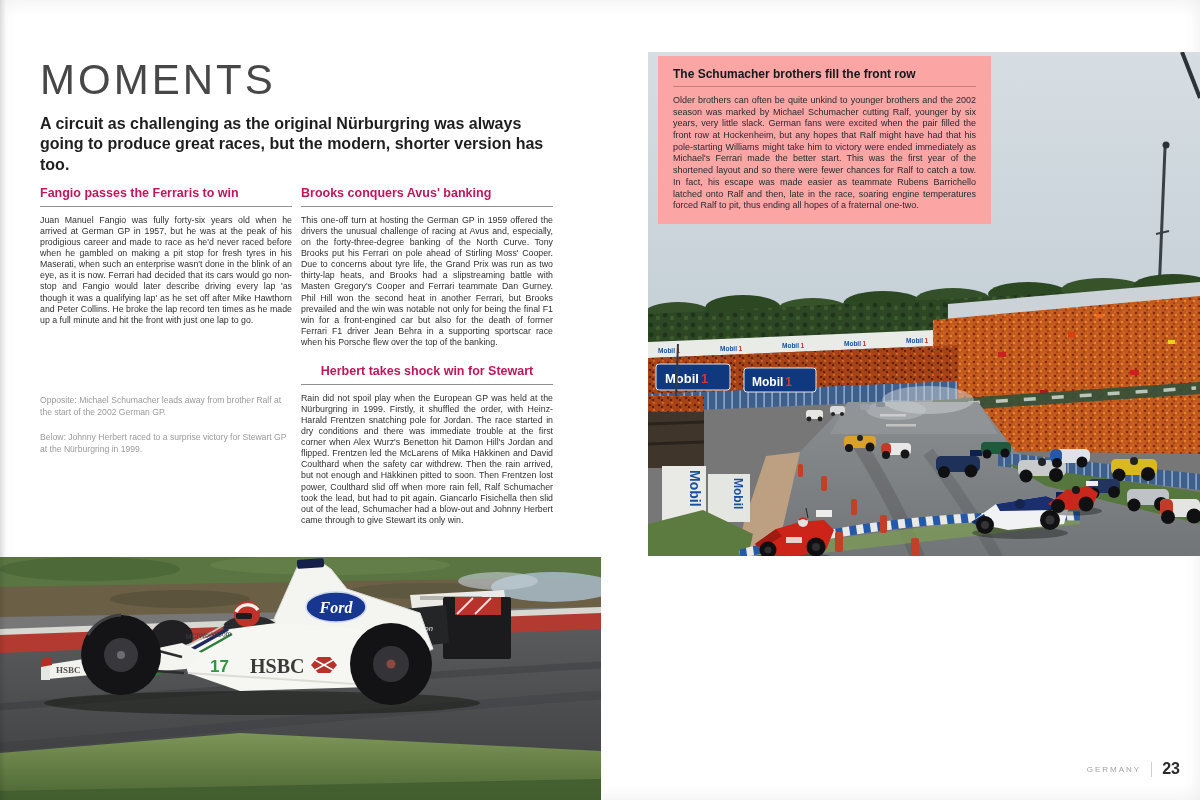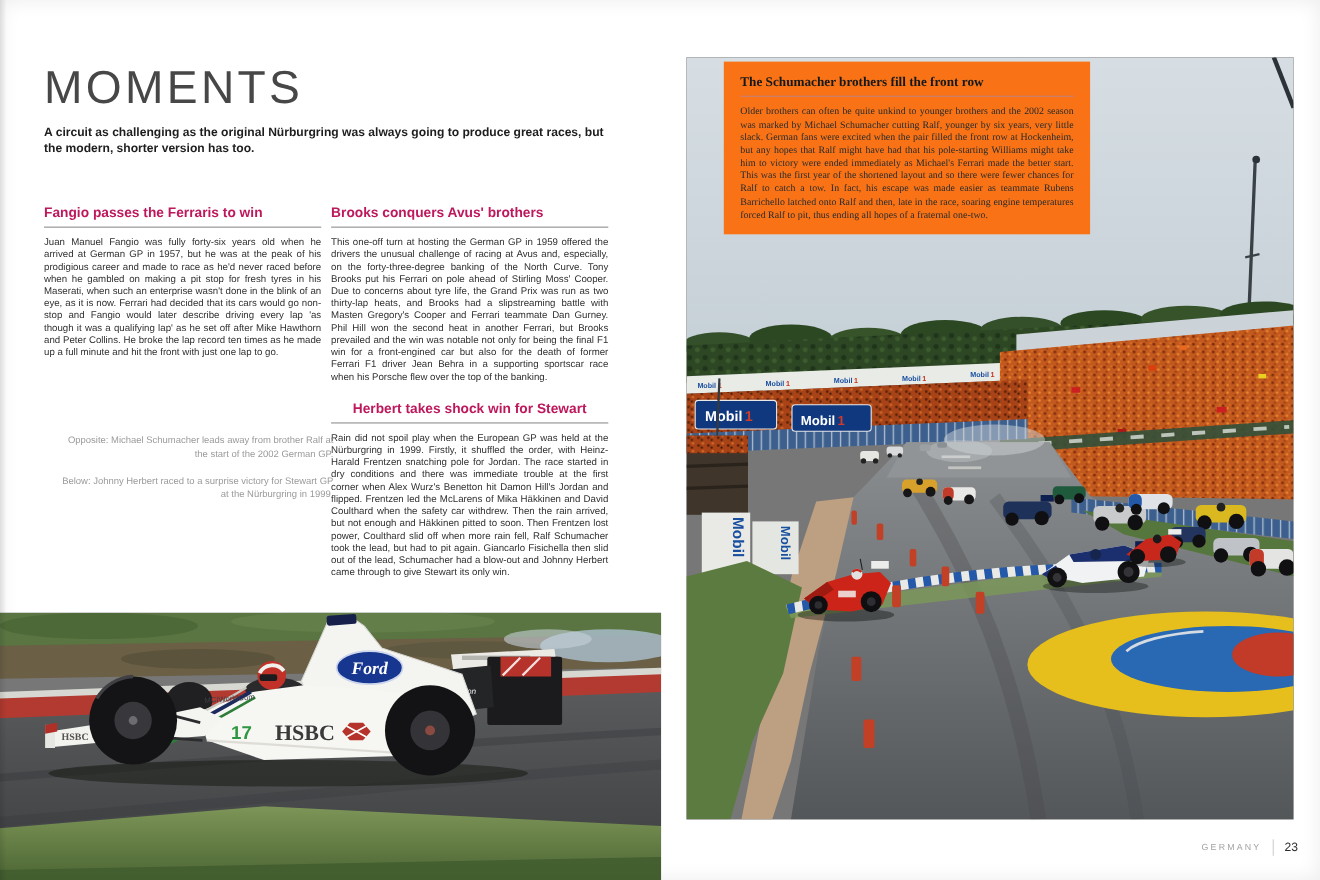--- a/index.html
+++ b/index.html
@@ -4,68 +4,68 @@
 <style>
   html,body{margin:0;padding:0;background:#e8e8e8;}
   .spread{position:relative;width:1200px;height:800px;background:#ffffff;overflow:hidden;
           font-family:"Liberation Sans",sans-serif;box-shadow:inset 0 0 18px rgba(0,0,0,.08);}
   .spread::after{content:"";position:absolute;left:0;top:0;width:6px;height:100%;
           background:linear-gradient(90deg,rgba(0,0,0,.10),rgba(0,0,0,0));pointer-events:none;}
 
   
   .title{position:absolute;left:40px;top:56px;font-size:42px;font-weight:300;color:#474747;
          letter-spacing:3px;text-align:right;}
-  .standfirst{position:absolute;left:40px;top:114px;width:520px;font-size:11px;font-weight:bold;
+  .standfirst{position:absolute;left:40px;top:114px;width:520px;font-size:16px;font-weight:bold;
          color:#1e1e1e;line-height:1.28;}
   .col{position:absolute;top:186px;width:252px;}
   .col1{left:40px;}
   .col2{left:301px;}
   .art-head{font-size:12.5px;font-weight:bold;color:#be185d;white-space:nowrap;
             border-bottom:1.5px solid #8f8f8f;padding-bottom:6px;margin:0 0 8px 0;}
   .art-head.second{margin-top:16px;text-align:center;}
   .art-body{font-size:8.8px;color:#303030;line-height:1.26;text-align:justify;margin:0;}
-  .captions{position:absolute;left:56px;top:394px;width:247px;text-align:right;
+  .captions{position:absolute;left:40px;top:394px;width:247px;
             font-size:8.6px;color:#9a9a9a;line-height:1.45;}
   .captions p{margin:0 0 12px 0;}
   .photo{position:absolute;overflow:hidden;background:#777;}
   .photo svg{display:block;}
   .photo-left{left:0;top:557px;width:601px;height:243px;}
-  .photo-right{left:624px;top:52px;width:552px;height:693px;}
+  .photo-right{left:648px;top:52px;width:552px;height:504px;}
 
   
   .panel{position:absolute;left:658px;top:56px;width:333px;box-sizing:border-box;
-         background:#f97316;padding:11px 15px 12px 15px;z-index:5;font-family:Liberation Serif, serif;}
+         background:#fca5a5;padding:11px 15px 12px 15px;z-index:5;}
   .panel-head{font-size:12px;font-weight:bold;color:#14181b;white-space:nowrap;
               border-bottom:1.5px solid #c4807c;padding-bottom:5px;margin:0 0 8px 0;}
   .panel-body{font-size:9px;color:#1f282e;line-height:1.3;text-align:justify;margin:0;}
 
   
   .folio{position:absolute;right:20px;bottom:22px;display:flex;align-items:center;gap:10px;z-index:6;text-align:center;}
   .folio .section{font-size:8px;letter-spacing:2px;color:#a3a3a3;}
   .folio .bar{width:1px;height:15px;background:#cfcfcf;}
-  .folio .pageno{font-size:11px;font-weight:normal;color:#2a2a2a;}
+  .folio .pageno{font-size:16px;font-weight:bold;color:#2a2a2a;}
 
   text{font-family:"Liberation Sans",sans-serif;}
   .serif{font-family:"Liberation Serif",serif;}
 </style>
 </head>
 <body>
 
 <div class="spread">
 
   <div class="title">MOMENTS</div>
   <div class="standfirst">A circuit as challenging as the original Nürburgring was always going to produce great races, but the modern, shorter version has too.</div>
 
   <div class="col col1">
     <h3 class="art-head">Fangio passes the Ferraris to win</h3>
     <p class="art-body">Juan Manuel Fangio was fully forty-six years old when he arrived at German GP in 1957, but he was at the peak of his prodigious career and made to race as he'd never raced before when he gambled on making a pit stop for fresh tyres in his Maserati, when such an enterprise wasn't done in the blink of an eye, as it is now. Ferrari had decided that its cars would go non-stop and Fangio would later describe driving every lap 'as though it was a qualifying lap' as he set off after Mike Hawthorn and Peter Collins. He broke the lap record ten times as he made up a full minute and hit the front with just one lap to go.</p>
   </div>
 
   <div class="col col2">
-    <h3 class="art-head">Brooks conquers Avus' brothers</h3>
+    <h3 class="art-head">Brooks conquers Avus' banking</h3>
     <p class="art-body">This one-off turn at hosting the German GP in 1959 offered the drivers the unusual challenge of racing at Avus and, especially, on the forty-three-degree banking of the North Curve. Tony Brooks put his Ferrari on pole ahead of Stirling Moss' Cooper. Due to concerns about tyre life, the Grand Prix was run as two thirty-lap heats, and Brooks had a slipstreaming battle with Masten Gregory's Cooper and Ferrari teammate Dan Gurney. Phil Hill won the second heat in another Ferrari, but Brooks prevailed and the win was notable not only for being the final F1 win for a front-engined car but also for the death of former Ferrari F1 driver Jean Behra in a supporting sportscar race when his Porsche flew over the top of the banking.</p>
     <h3 class="art-head second">Herbert takes shock win for Stewart</h3>
     <p class="art-body">Rain did not spoil play when the European GP was held at the Nürburgring in 1999. Firstly, it shuffled the order, with Heinz-Harald Frentzen snatching pole for Jordan. The race started in dry conditions and there was immediate trouble at the first corner when Alex Wurz's Benetton hit Damon Hill's Jordan and flipped. Frentzen led the McLarens of Mika Häkkinen and David Coulthard when the safety car withdrew. Then the rain arrived, but not enough and Häkkinen pitted to soon. Then Frentzen lost power, Coulthard slid off when more rain fell, Ralf Schumacher took the lead, but had to pit again. Giancarlo Fisichella then slid out of the lead, Schumacher had a blow-out and Johnny Herbert came through to give Stewart its only win.</p>
   </div>
 
   <div class="captions">
     <p>Opposite: Michael Schumacher leads away from brother Ralf at the start of the 2002 German GP.</p>
     <p>Below: Johnny Herbert raced to a surprise victory for Stewart GP at the Nürburgring in 1999.</p>
   </div>
 

